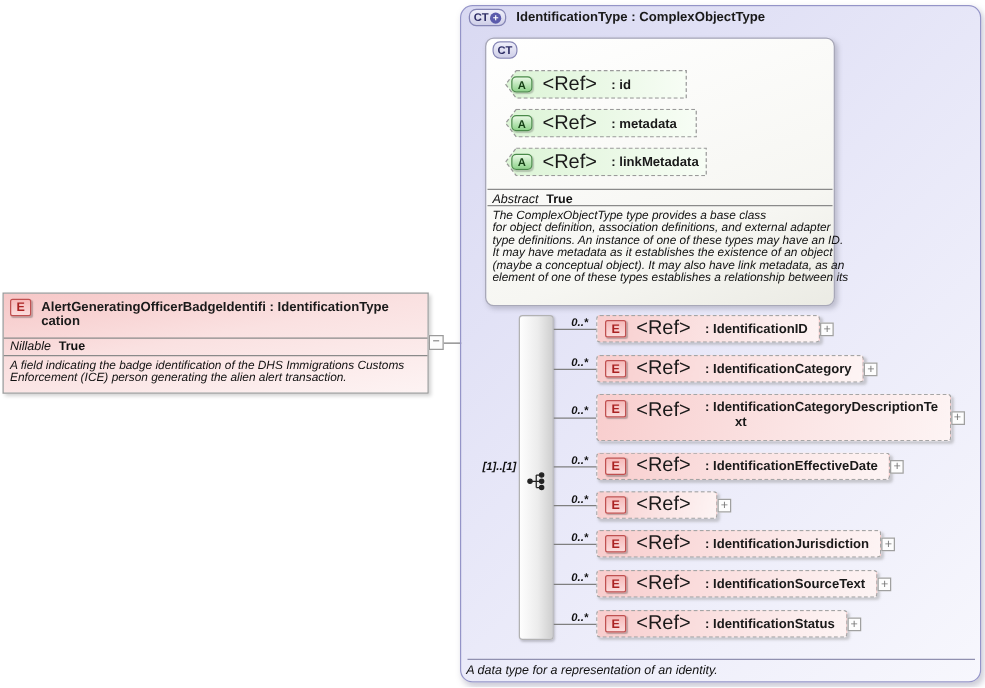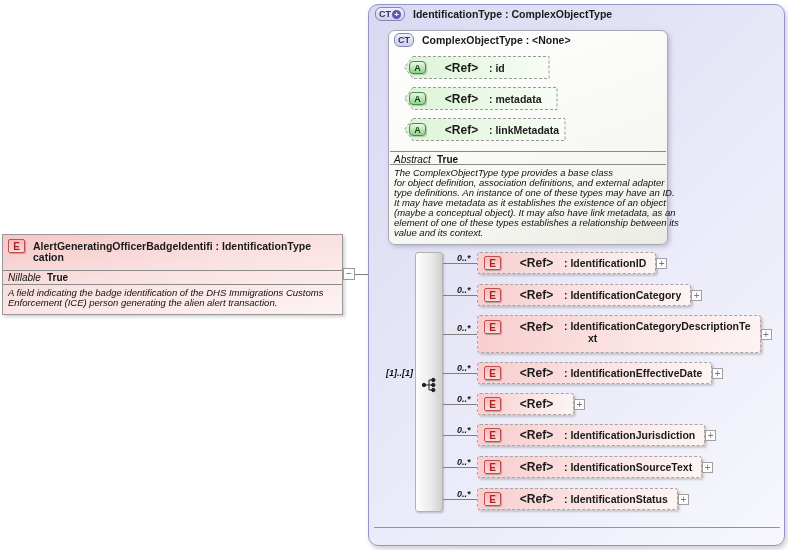--- a/index.html
+++ b/index.html
@@ -49,21 +49,21 @@
   .root-title{position:absolute;font-size:10.5px;font-weight:bold;color:#1a1a1a;white-space:nowrap;}
   .meta-label{font-style:italic;font-size:10px;color:#111;}
   .meta-value{font-size:10px;font-weight:bold;color:#111;}
   .desc-line{font-style:italic;font-size:9.5px;line-height:10px;color:#111;white-space:nowrap;}
   .sep{position:absolute;height:1px;background:#8a8a8a;}
 
   
   .attr-row{position:absolute;height:23px;}
   .attr-svg{position:absolute;left:0;top:0;}
   .attr-content{position:absolute;left:5px;top:0;height:23px;display:flex;align-items:center;}
-  .ref-cell{width:55px;margin-left:8px;font-size:12px;font-weight:bold;color:#1a1a1a;white-space:nowrap;text-align:center;}
+  .ref-cell{width:55px;margin-left:8px;font-size:16px;font-weight:normal;color:#1a1a1a;white-space:nowrap;}
   .name-cell{font-size:10.5px;font-weight:bold;color:#1a1a1a;white-space:nowrap;}
 
   
   .el-row{position:absolute;display:flex;align-items:stretch;}
   .el-box{display:inline-flex;align-items:center;padding:0 9px 0 6px;height:22px;
     border:1px dashed #a5a5a5;border-radius:3px;white-space:nowrap;
     background:linear-gradient(105deg,var(--element-fill) 0%,#fbe4e4 55%,#fdf4f4 100%);
     box-shadow:2px 2px 2px rgba(140,140,140,.4);}
   .el-box .e-icon{margin-right:8px;}
   .el-box .ref-cell{margin-left:0;}
@@ -108,21 +108,20 @@
         <span class="ct-plus">+</span>
       </span>
     <span class="box-title">IdentificationType : ComplexObjectType</span>
   </div>
 
   <div class="inner-box"></div>
   <div class="title-row" style="left:394px;top:33px;">
     <span class="ct-icon">
         <span>CT</span>
       </span>
-    <span class="box-title">ComplexObjectType : &lt;None&gt;</span>
   </div>
 
   <div class="attr-row" style="left:404px;top:56px;width:146px;">
     <svg class="attr-svg" width="146" height="23">
       <defs>
           <linearGradient id="gGreen" x1="0" y1="0" x2="1" y2="0">
         <stop offset="0" stop-color="#dcf4d6"></stop>
             <stop offset="0.6" stop-color="#ecf9e8"></stop>
             <stop offset="1" stop-color="#f7fdf5"></stop>
       </linearGradient>
@@ -160,21 +159,20 @@
   <span class="meta-label" style="position:absolute;left:394px;top:154px;">Abstract</span>
   <span class="meta-value" style="position:absolute;left:437px;top:154px;">True</span>
   <div class="sep" style="left:390px;top:164px;width:276px;"></div>
   <div style="position:absolute;left:394px;top:168px;">
     <div class="desc-line">The ComplexObjectType type provides a base class</div>
     <div class="desc-line">for object definition, association definitions, and external adapter</div>
     <div class="desc-line">type definitions. An instance of one of these types may have an ID.</div>
     <div class="desc-line">It may have metadata as it establishes the existence of an object</div>
     <div class="desc-line">(maybe a conceptual object). It may also have link metadata, as an</div>
     <div class="desc-line">element of one of these types establishes a relationship between its</div>
-    <div class="desc-line">value and its context.</div>
   </div>
 
   <div class="root-box"></div>
   <span class="e-icon" style="position:absolute;left:8px;top:239px;">E</span>
   <div class="root-title" style="left:33px;top:240px;">AlertGeneratingOfficerBadgeIdentifi : IdentificationType</div>
   <div class="root-title" style="left:33px;top:251px;">cation</div>
   <div class="sep" style="left:3px;top:270px;width:339px;"></div>
   <span class="meta-label" style="position:absolute;left:8px;top:272px;">Nillable</span>
   <span class="meta-value" style="position:absolute;left:47px;top:272px;">True</span>
   <div class="sep" style="left:3px;top:284px;width:339px;"></div>
@@ -287,14 +285,15 @@
   <div class="el-row" style="left:477px;top:488px;">
     <div class="el-box">
       <span class="e-icon">E</span>
       <span class="ref-cell">&lt;Ref&gt;</span>
       <span class="name-cell">: IdentificationStatus</span>
     </div>
     <div class="toggle">+</div>
   </div>
 
   <div class="sep" style="left:374px;top:527px;width:406px;background:#9090b0;"></div>
+  <div class="footer-text">A data type for a representation of an identity.</div>
 
 </div>
 
 </body></html>

